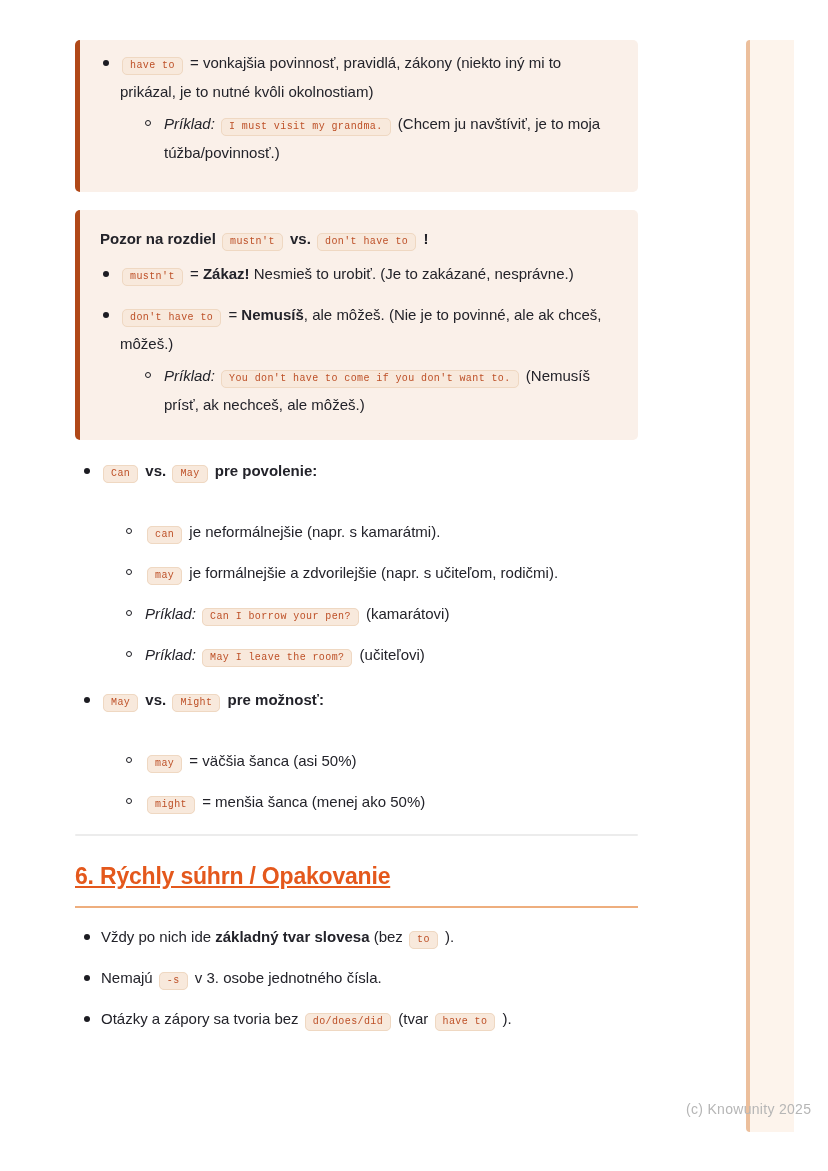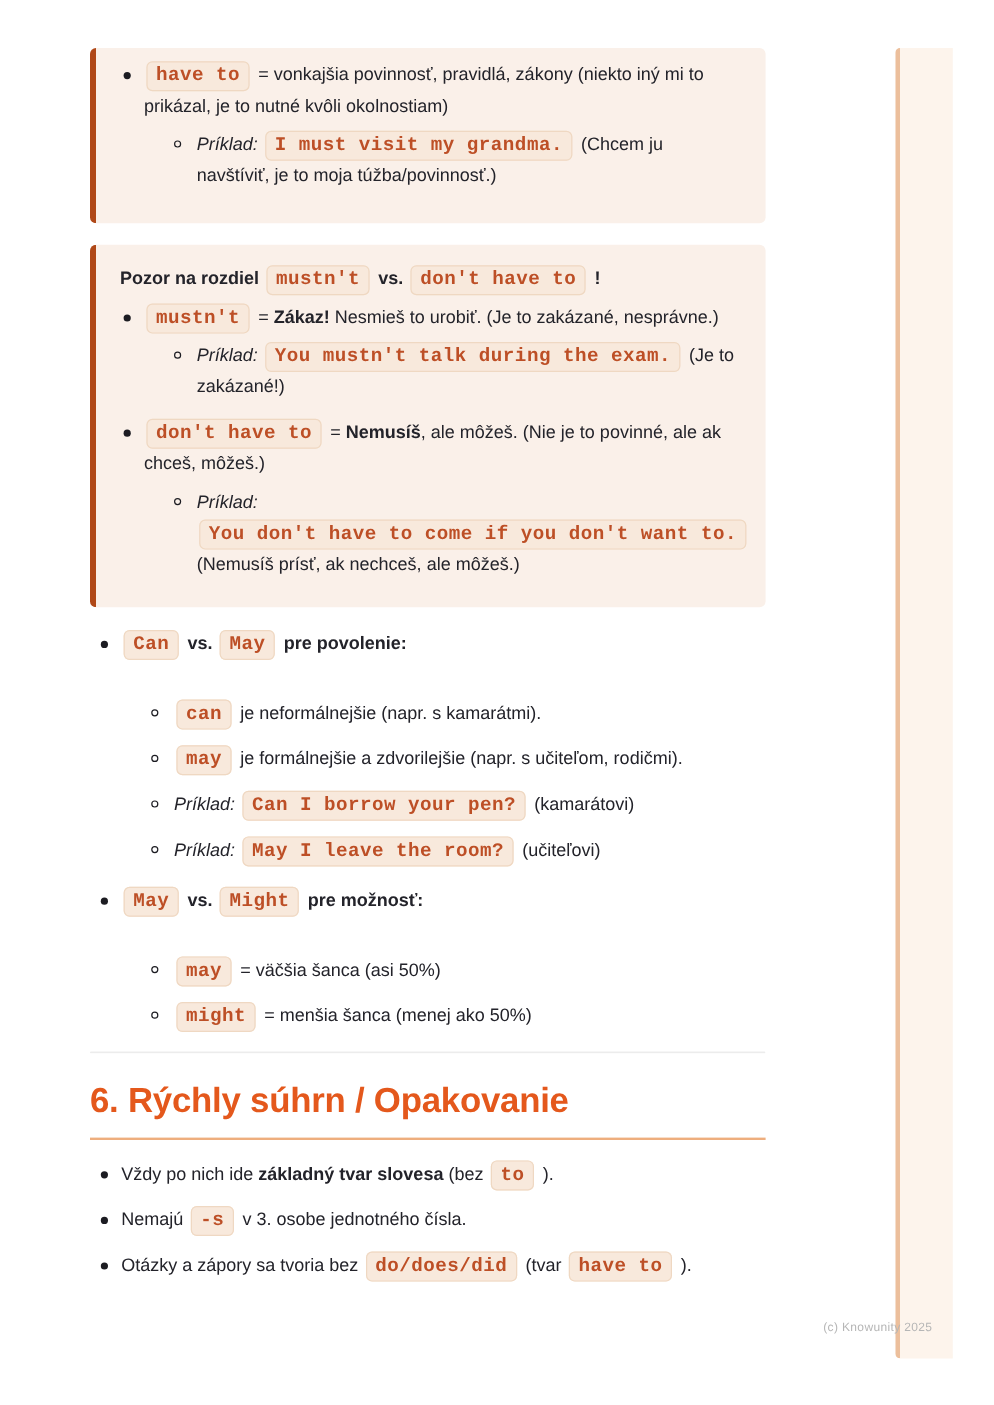--- a/index.html
+++ b/index.html
@@ -36,76 +36,74 @@
   ul.top.wide>li+li{margin-top:16px;}
   ul.top.wide .l2{margin-top:32px;}
   ul.top.tight{margin-top:16px;}
   ul.top.tight>li+li{}
 
   .lead{margin:0 0 6px 0;line-height:26px;}
 
   
   .code{
     font-family:"Liberation Mono","DejaVu Sans Mono",monospace;
-    font-size:16px;
+    font-size:10px;
     color:var(--code-text,#bd4f26);
     background:var(--code-bg,#f8e9dc);
     border:1px solid var(--code-border,#efd8c2);
     border-radius:5px;
     padding:2px 7px 3px;
     margin:0 3px 0 2px;
     white-space:nowrap;
     letter-spacing:0.4px;
-    font-weight:bold;
   }
   .bold{font-weight:700;}
   .italic{font-style:italic;}
 
   hr.divider{border:none;border-top:2px solid var(--divider,#ececec);margin:16px 0 0 0;border-radius:2px;}
 
   h2.section{
     color:var(--heading-color,#e4581c);
-    font-size:29px;line-height:36px;font-weight:700;
+    font-size:23px;line-height:36px;font-weight:700;
     margin:22px 0 0 0;padding-bottom:12px;
     border-bottom:2.5px solid var(--heading-rule,#eeae7e);
     letter-spacing:-0.2px;
+    text-decoration:underline;
   }
 
   
   .side-strip{
     position:absolute;left:746px;top:40px;width:44px;height:1092px;
     background:var(--side-panel,#fdf4ec);
     border-left:4px solid var(--side-line,#ecbf9c);
     border-radius:4px 0 0 4px;
   }
 
   .watermark{
     position:absolute;left:686px;top:1101px;z-index:5;
-    font-size:10px;letter-spacing:0.3px;
+    font-size:14px;letter-spacing:0.3px;
     color:var(--watermark-color,#b6b6b6);
   }
 </style>
 </head>
 <body>
 
 <div class="page">
   <main id="content">
       <section class="callout">
         <ul class="l1">
           <li><code class="code">have to</code><span class="text"> = vonkajšia povinnosť, pravidlá, zákony (niekto iný mi to prikázal, je to nutné kvôli okolnostiam)</span><ul class="l2">
               <li><span class="italic">Príklad: </span><code class="code">I must visit my grandma.</code><span class="text"> (Chcem ju navštíviť, je to moja túžba/povinnosť.)</span></li>
             </ul></li>
         </ul>
       </section>
       <section class="callout">
         <p class="lead"><span class="bold">Pozor na rozdiel </span><code class="code">mustn't</code><span class="bold"> vs. </span><code class="code">don't have to</code><span class="bold"> !</span></p>
         <ul class="l1">
-          <li><code class="code">mustn't</code><span class="text"> = </span><span class="bold">Zákaz!</span><span class="text"> Nesmieš to urobiť. (Je to zakázané, nesprávne.)</span><ul class="l2">
-              <li><span class="italic">Príklad: </span><code class="code">You mustn't talk during the exam.</code><span class="text"> (Je to zakázané!)</span></li>
-            </ul></li>
+          <li><code class="code">mustn't</code><span class="text"> = </span><span class="bold">Zákaz!</span><span class="text"> Nesmieš to urobiť. (Je to zakázané, nesprávne.)</span></li>
           <li><code class="code">don't have to</code><span class="text"> = </span><span class="bold">Nemusíš</span><span class="text">, ale môžeš. (Nie je to povinné, ale ak chceš, môžeš.)</span><ul class="l2">
               <li><span class="italic">Príklad: </span><code class="code">You don't have to come if you don't want to.</code><span class="text"> (Nemusíš prísť, ak nechceš, ale môžeš.)</span></li>
             </ul></li>
         </ul>
       </section>
       <ul class="l1 top wide">
         <li><code class="code">Can</code><span class="bold"> vs. </span><code class="code">May</code><span class="bold"> pre povolenie:</span><ul class="l2">
             <li><code class="code">can</code><span class="text"> je neformálnejšie (napr. s kamarátmi).</span></li>
             <li><code class="code">may</code><span class="text"> je formálnejšie a zdvorilejšie (napr. s učiteľom, rodičmi).</span></li>
             <li><span class="italic">Príklad: </span><code class="code">Can I borrow your pen?</code><span class="text"> (kamarátovi)</span></li>

